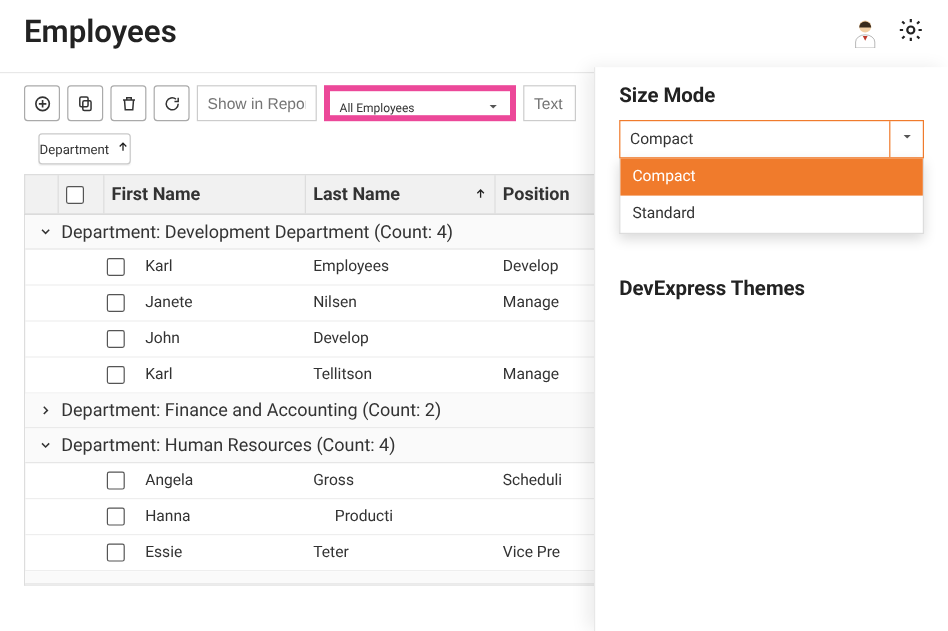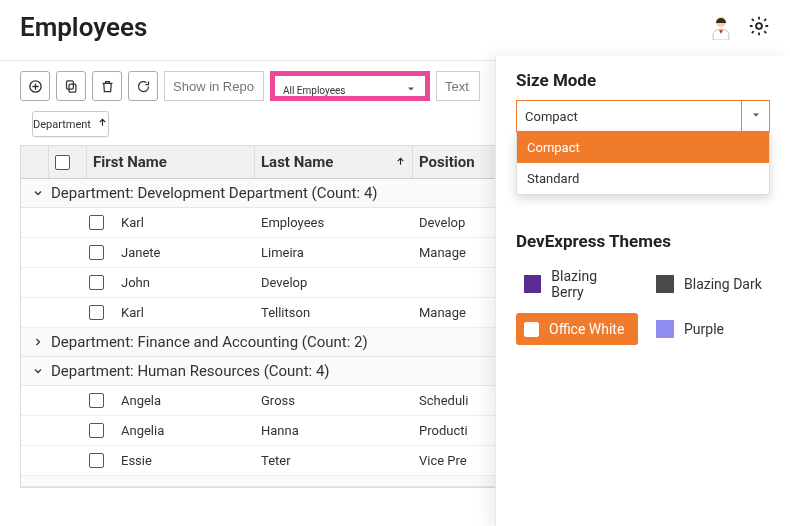--- a/index.html
+++ b/index.html
@@ -247,21 +247,21 @@
         <div class="cell col-ln">Employees</div>
         <div class="cell col-pos">Develop</div>
       </div>
       <div class="data-row">
         <div class="cell col-exp"></div>
         <div class="cell col-exp"></div>
         <div class="cell col-chk">
           <span class="checkbox"></span>
         </div>
         <div class="cell col-fn" style="width:140px">Janete</div>
-        <div class="cell col-ln">Limeira</div>
+        <div class="cell col-ln">Nilsen</div>
         <div class="cell col-pos">Manage</div>
       </div>
       <div class="data-row">
         <div class="cell col-exp"></div>
         <div class="cell col-exp"></div>
         <div class="cell col-chk">
           <span class="checkbox"></span>
         </div>
         <div class="cell col-fn" style="width:140px">John</div>
         <div class="cell col-pos">Develop</div>
@@ -301,21 +301,20 @@
         <div class="cell col-fn" style="width:140px">Angela</div>
         <div class="cell col-ln">Gross</div>
         <div class="cell col-pos">Scheduli</div>
       </div>
       <div class="data-row">
         <div class="cell col-exp"></div>
         <div class="cell col-exp"></div>
         <div class="cell col-chk">
           <span class="checkbox"></span>
         </div>
-        <div class="cell col-fn" style="width:140px">Angelia</div>
         <div class="cell col-ln">Hanna</div>
         <div class="cell col-pos">Producti</div>
       </div>
       <div class="data-row">
         <div class="cell col-exp"></div>
         <div class="cell col-exp"></div>
         <div class="cell col-chk">
           <span class="checkbox"></span>
         </div>
         <div class="cell col-fn" style="width:140px">Essie</div>
@@ -335,31 +334,13 @@
             <path d="M6 9l6 6 6-6z"></path>
           </svg></span>
     </span>
   </div>
   <div class="dropdown" id="size-dd">
       <div class="dd-item sel">Compact</div>
       <div class="dd-item">Standard</div>
     </div>
 
   <h3 class="themes-title">DevExpress Themes</h3>
-  <div class="themes" id="themes">
-      <div class="theme">
-        <span class="swatch" style="background:#5c2d91"></span>
-        <span>Blazing Berry</span>
-      </div>
-      <div class="theme">
-        <span class="swatch" style="background:#4a4a4a"></span>
-        <span>Blazing Dark</span>
-      </div>
-      <div class="theme sel">
-        <span class="checkbox white"></span>
-        <span>Office White</span>
-      </div>
-      <div class="theme">
-        <span class="swatch" style="background:#8f8cf2"></span>
-        <span>Purple</span>
-      </div>
-    </div>
 </div>
 
 </body></html>

